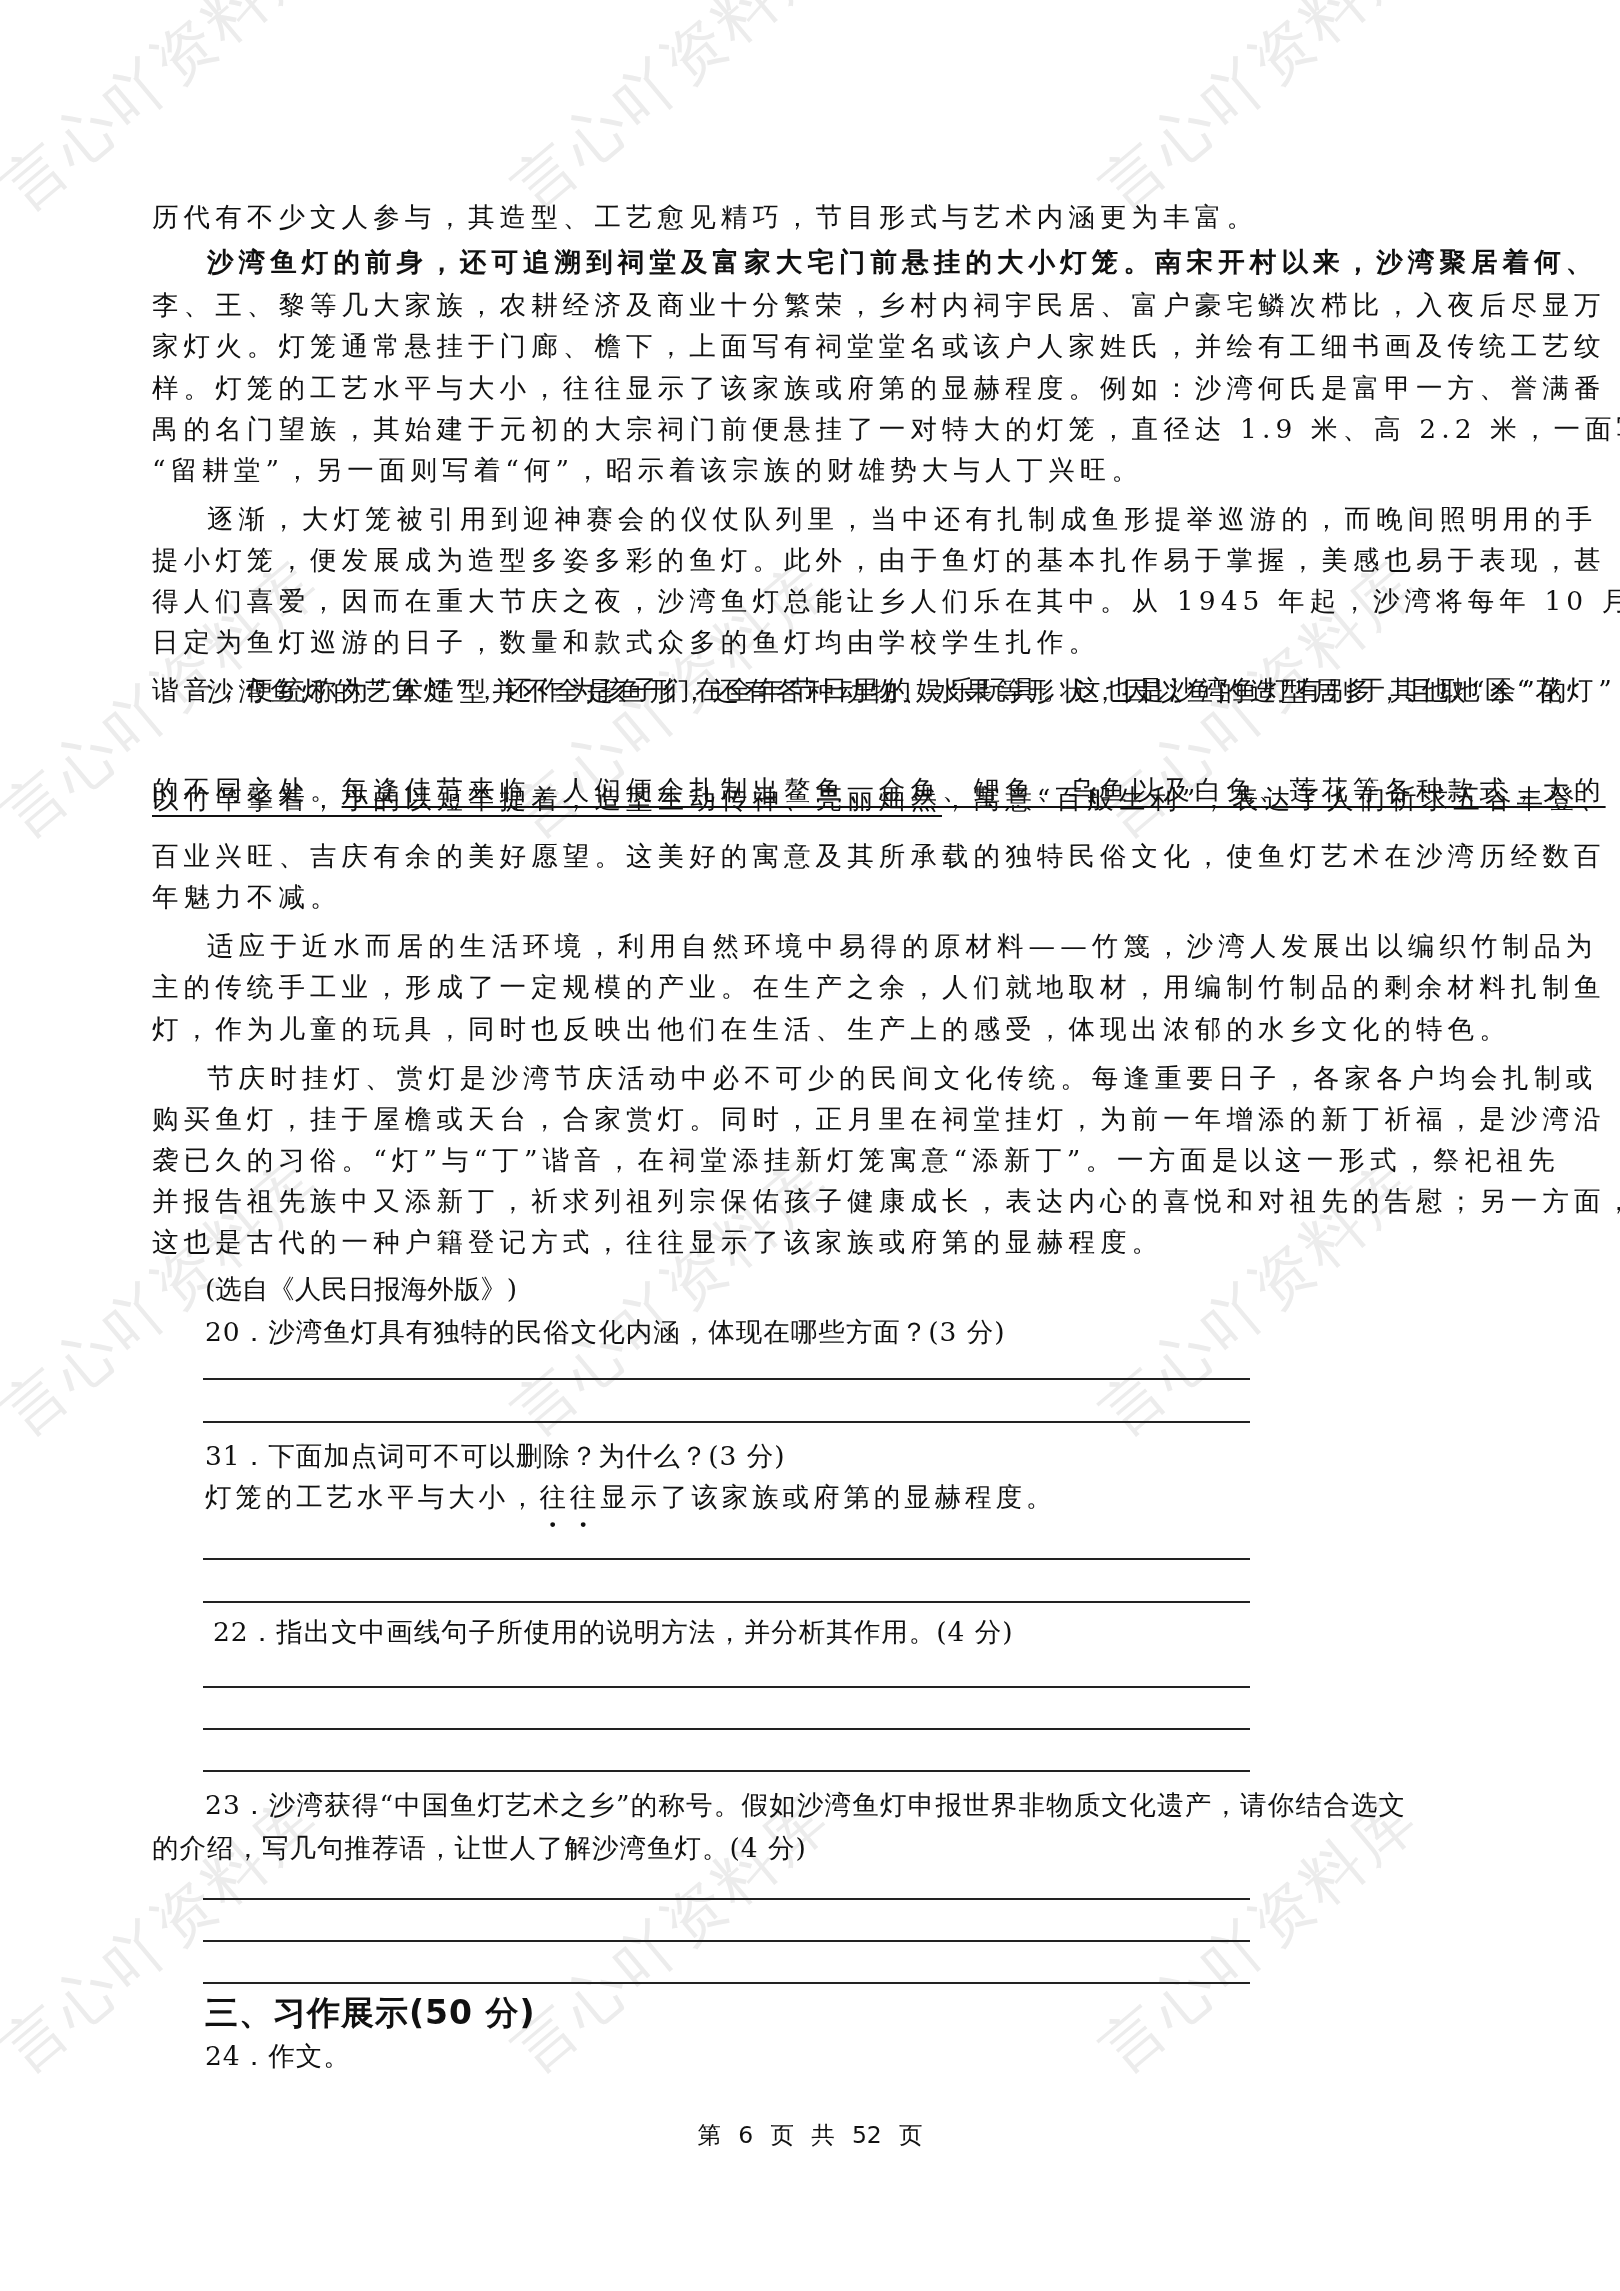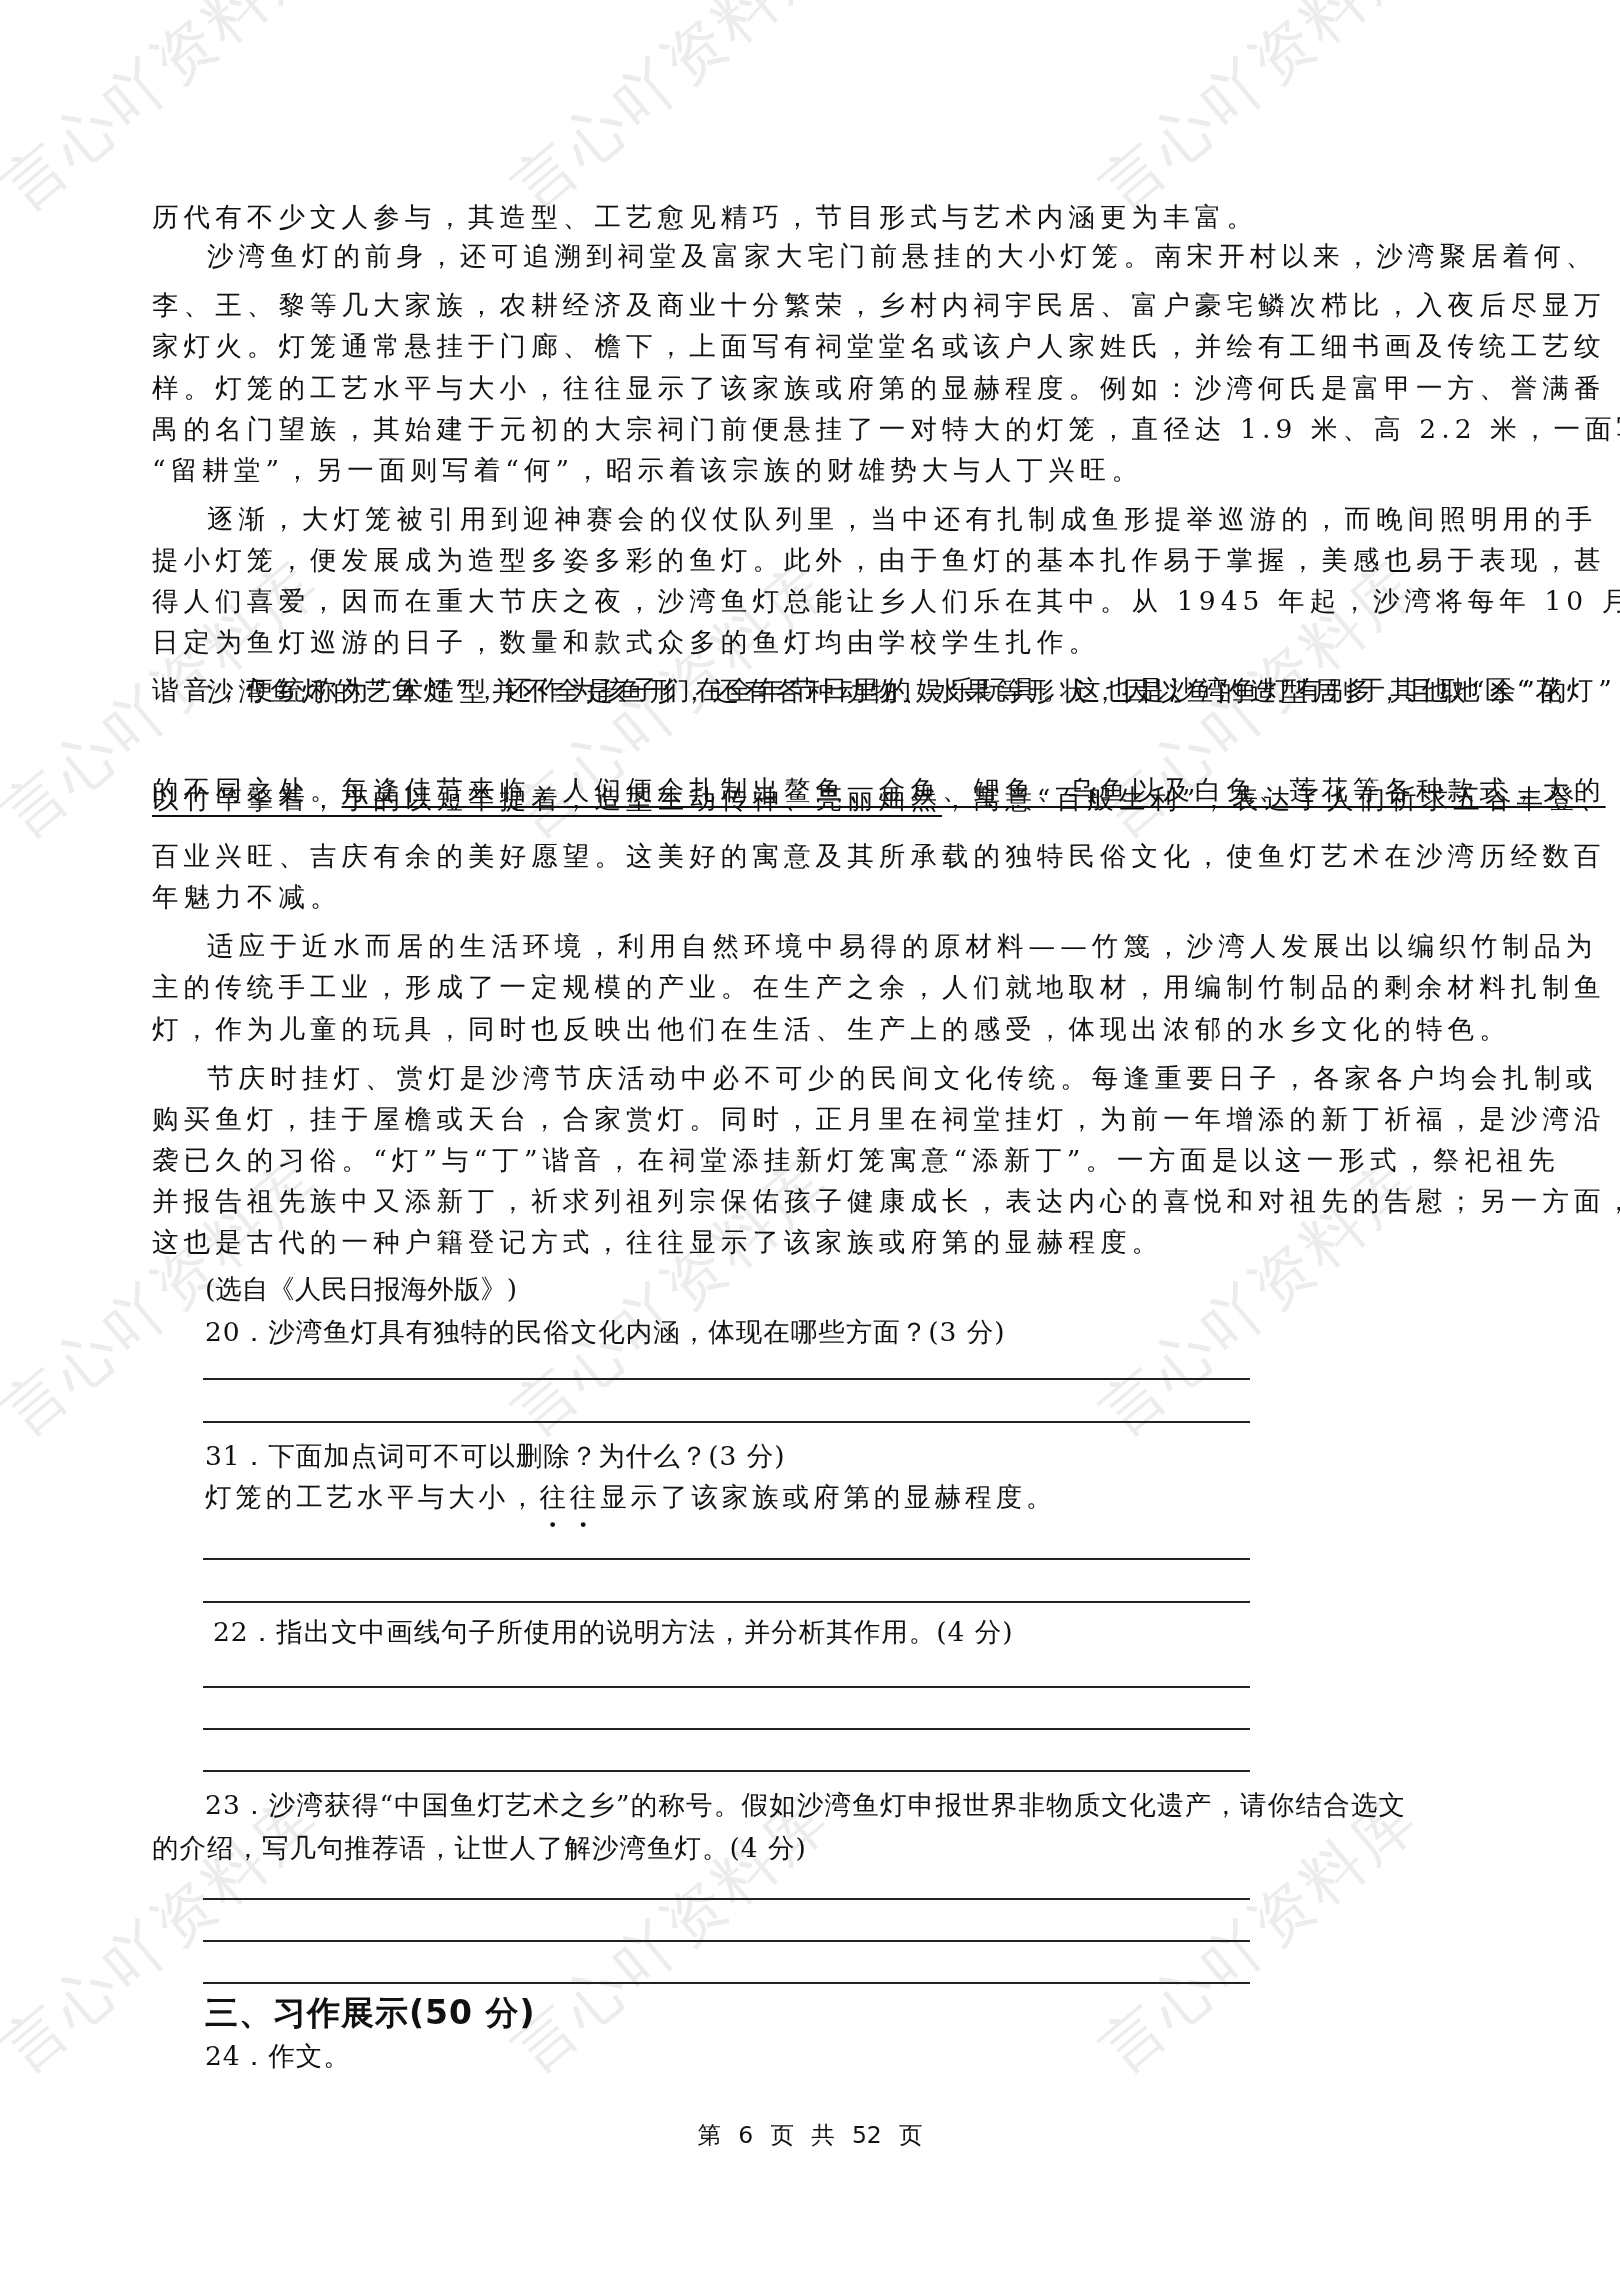--- a/index.html
+++ b/index.html
@@ -39,21 +39,21 @@
   <div class="wm" style="left:549px;top:1372px;">言心吖资料库</div>
   <div class="wm" style="left:1137px;top:1372px;">言心吖资料库</div>
   <div class="wm" style="left:39px;top:2009px;">言心吖资料库</div>
   <div class="wm" style="left:549px;top:2009px;">言心吖资料库</div>
   <div class="wm" style="left:1137px;top:2009px;">言心吖资料库</div>
 </div>
 
 <div class="page">
 
   <div class="line" style="top:198px;">历代有不少文人参与，其造型、工艺愈见精巧，节目形式与艺术内涵更为丰富。</div>
-  <div class="line ind" style="top:237px;">沙湾鱼灯的前身，还可追溯到祠堂及富家大宅门前悬挂的大小灯笼。南宋开村以来，沙湾聚居着何、</div>
+  <div class="line ind" style="top:243px;font-weight:bold;">沙湾鱼灯的前身，还可追溯到祠堂及富家大宅门前悬挂的大小灯笼。南宋开村以来，沙湾聚居着何、</div>
   <div class="line" style="top:286px;">李、王、黎等几大家族，农耕经济及商业十分繁荣，乡村内祠宇民居、富户豪宅鳞次栉比，入夜后尽显万</div>
   <div class="line" style="top:327px;">家灯火。灯笼通常悬挂于门廊、檐下，上面写有祠堂堂名或该户人家姓氏，并绘有工细书画及传统工艺纹</div>
   <div class="line" style="top:369px;">样。灯笼的工艺水平与大小，往往显示了该家族或府第的显赫程度。例如：沙湾何氏是富甲一方、誉满番</div>
   <div class="line" style="top:410px;">禺的名门望族，其始建于元初的大宗祠门前便悬挂了一对特大的灯笼，直径达 1.9 米、高 2.2 米，一面写有</div>
   <div class="line" style="top:451px;">“留耕堂”，另一面则写着“何”，昭示着该宗族的财雄势大与人丁兴旺。</div>
   <div class="line ind" style="top:500px;">逐渐，大灯笼被引用到迎神赛会的仪仗队列里，当中还有扎制成鱼形提举巡游的，而晚间照明用的手</div>
   <div class="line" style="top:541px;">提小灯笼，便发展成为造型多姿多彩的鱼灯。此外，由于鱼灯的基本扎作易于掌握，美感也易于表现，甚</div>
   <div class="line" style="top:582px;">得人们喜爱，因而在重大节庆之夜，沙湾鱼灯总能让乡人们乐在其中。从 1945 年起，沙湾将每年 10 月 10</div>
   <div class="line" style="top:623px;">日定为鱼灯巡游的日子，数量和款式众多的鱼灯均由学校学生扎作。</div>
   <div class="line ind" style="top:672px;text-align:center;">沙湾鱼灯的艺术造型并不全是鱼形，还有各种动物、水果等形状，因以鱼的造型居多，且取“余”的</div>

